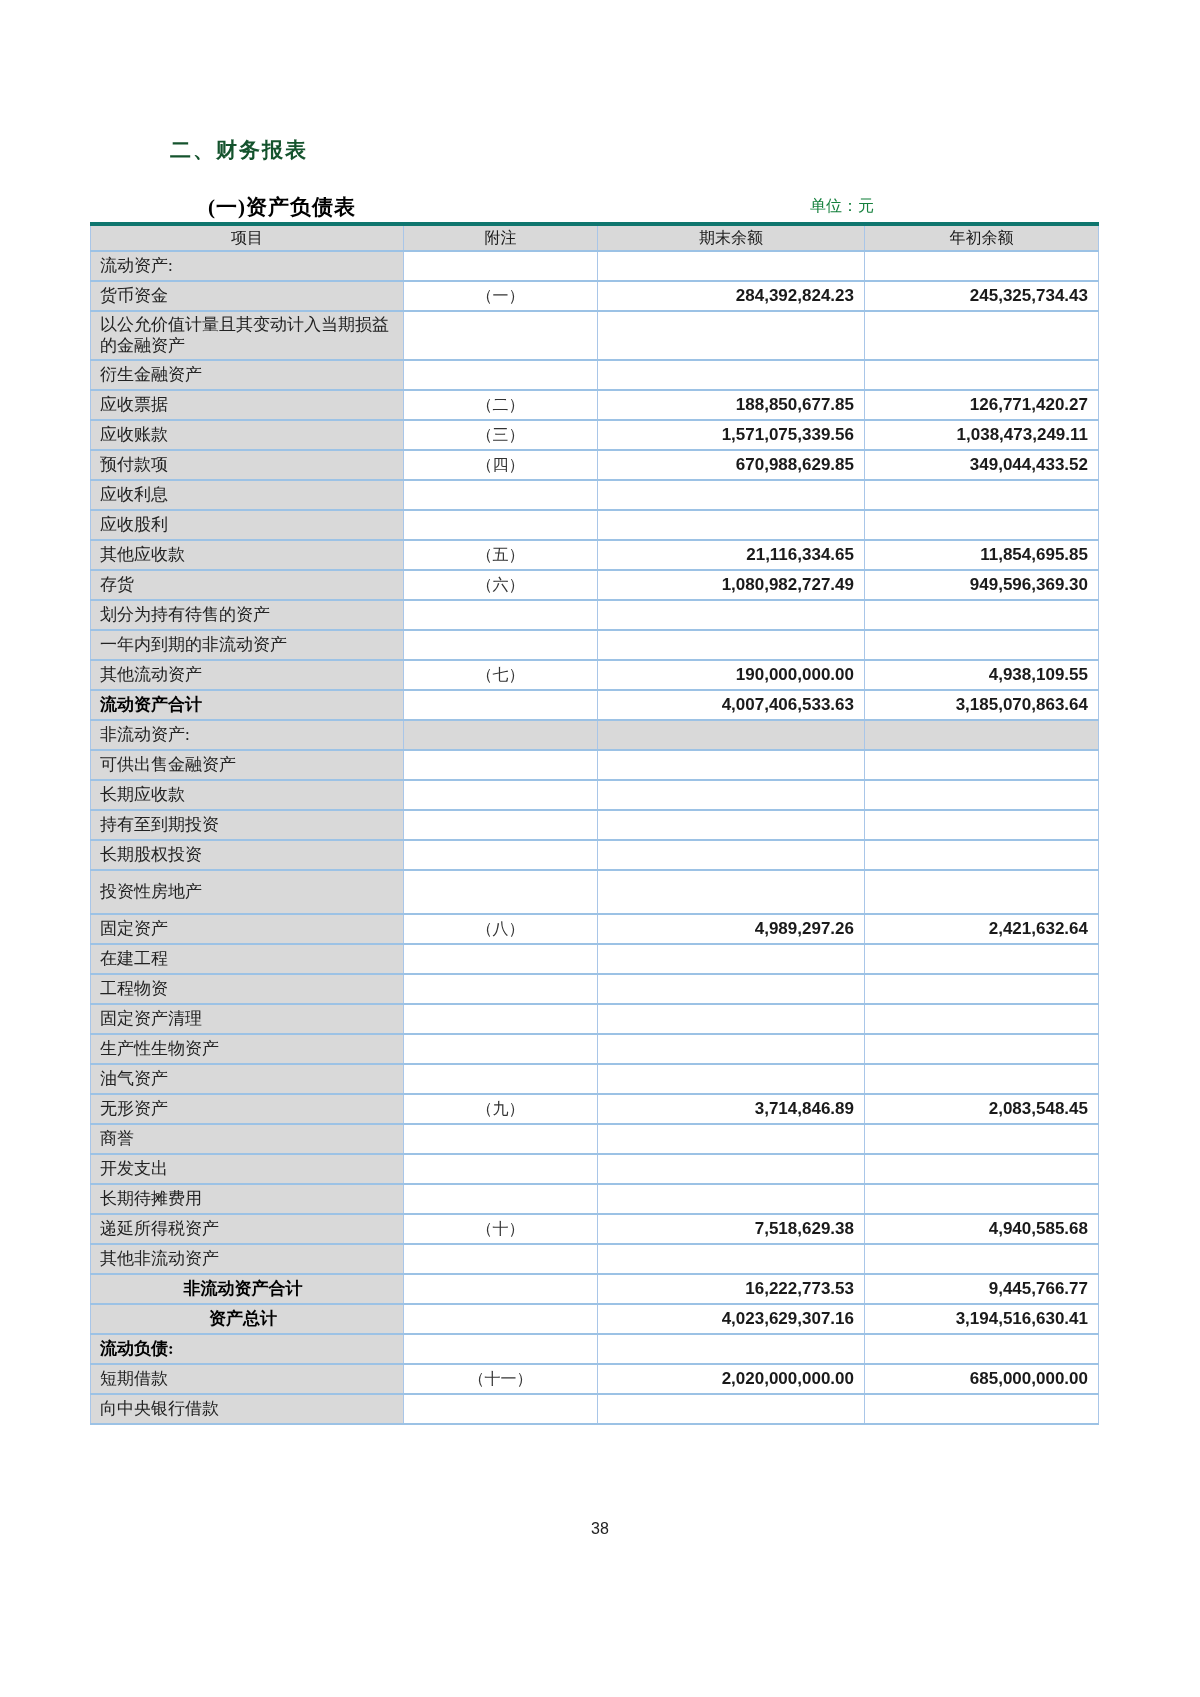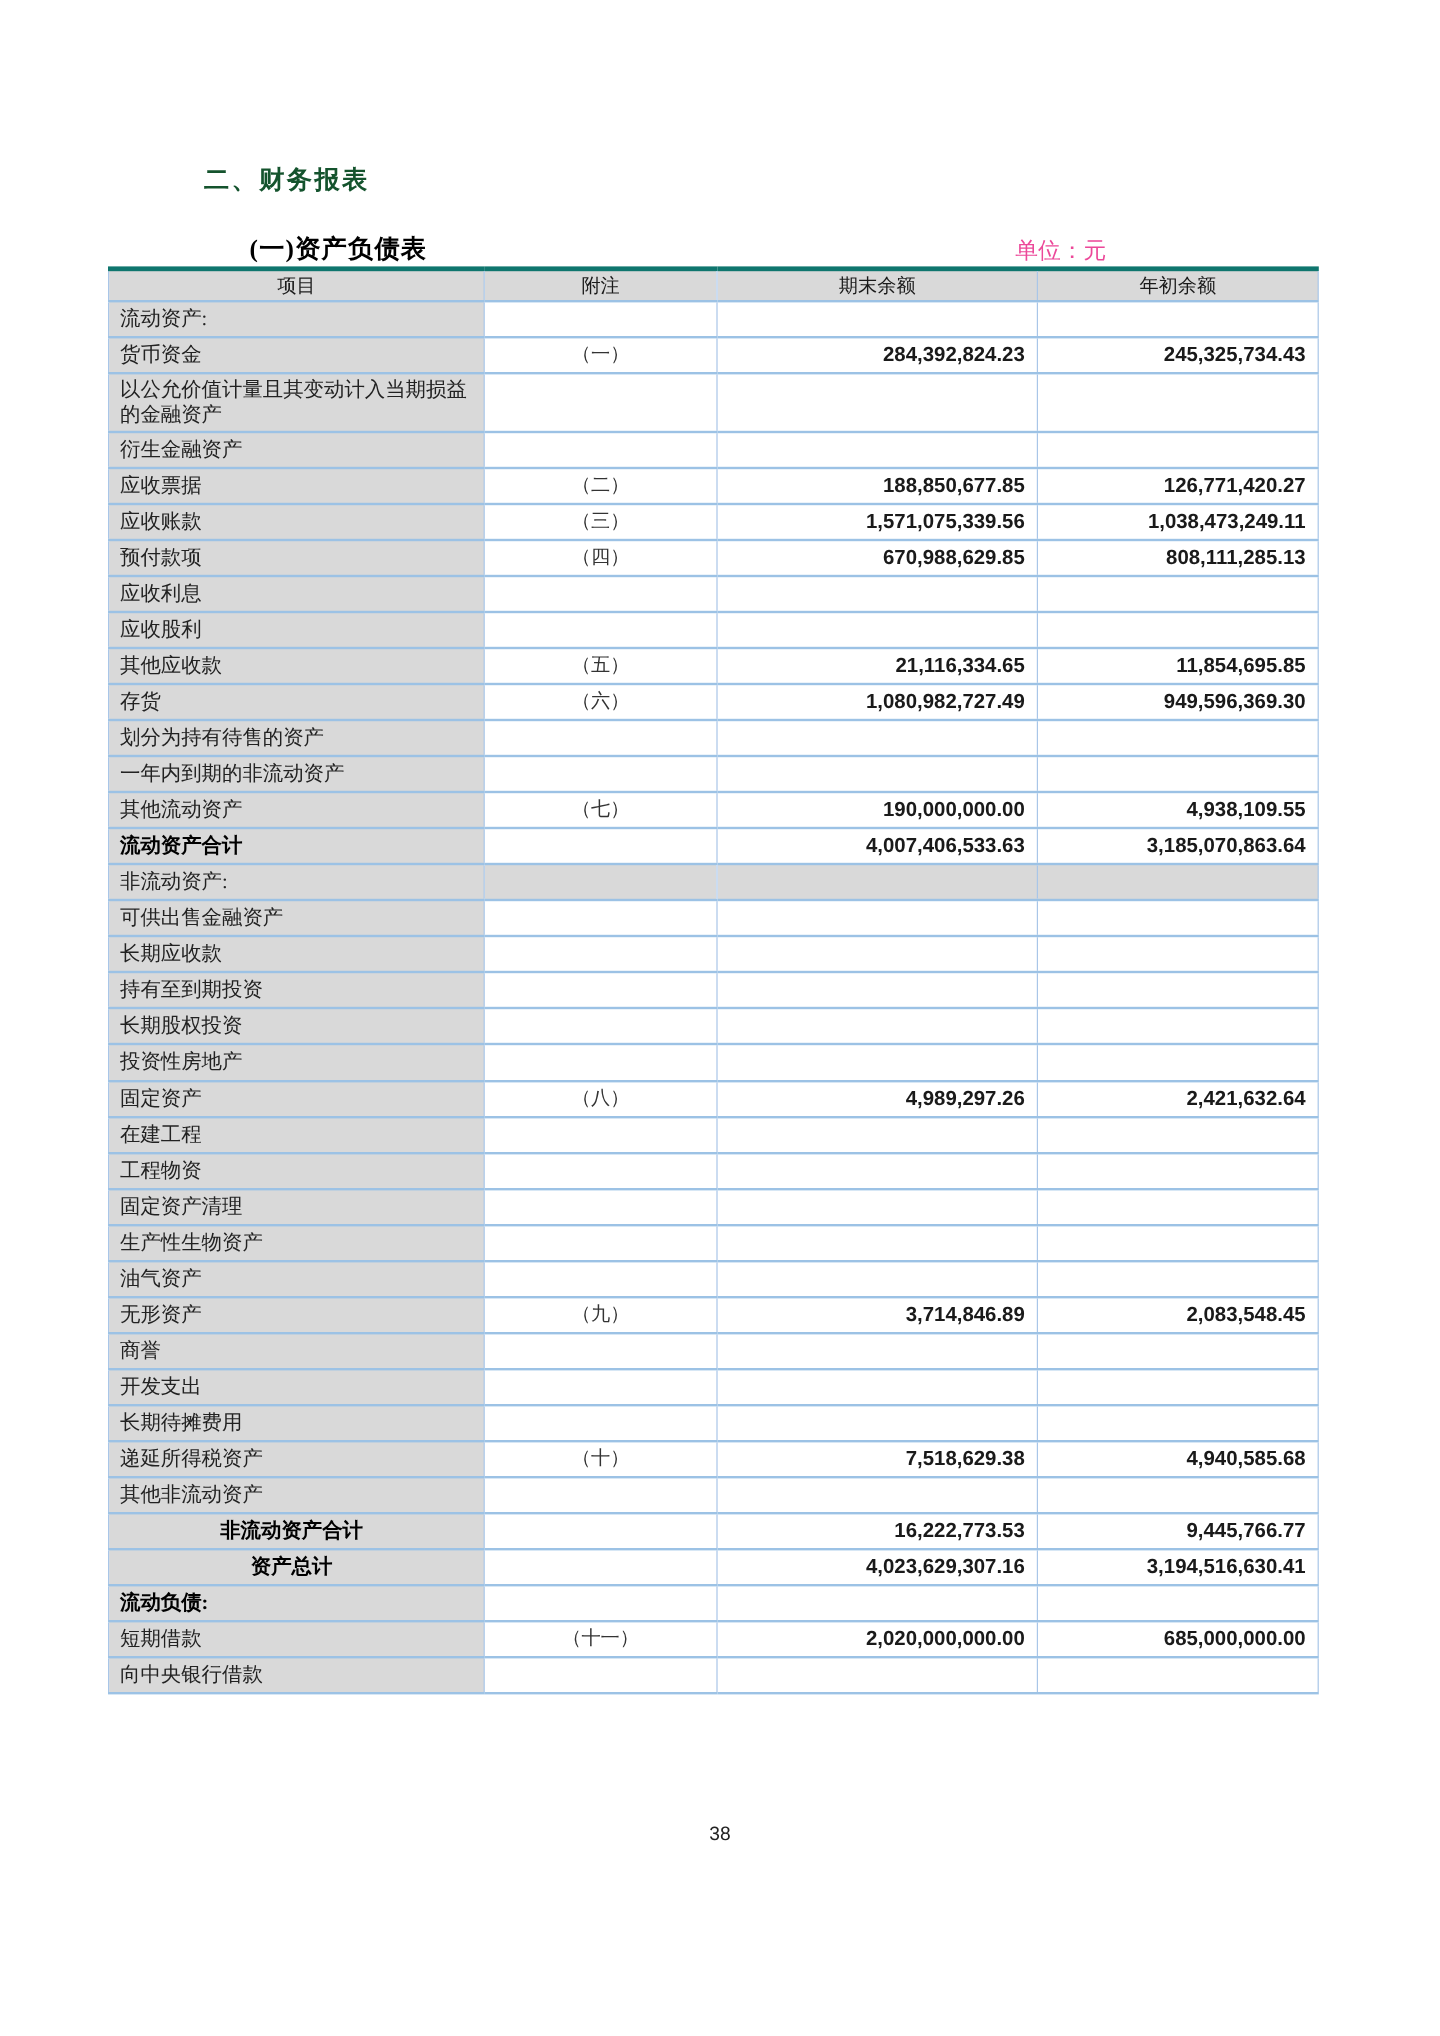--- a/index.html
+++ b/index.html
@@ -28,23 +28,22 @@
     left: 168px; top: 193px;
     font-size: 21px;
     font-weight: bold;
     letter-spacing: 1px;
     color: #000;
     margin-left: 40px;
   }
   .unit-label {
     position: absolute;
     left: 810px; top: 196px;
-    font-size: 19px;
-    color: #ec4899;
-    margin-left: 36px;
+    font-size: 16px;
+    color: #15803d;
   }
   table.balance-sheet {
     position: absolute;
     left: 90px; top: 222px;
     width: 1008px;
     border-collapse: collapse;
     table-layout: fixed;
   }
   .balance-sheet th, .balance-sheet td {
     border-left: 1px solid #a9c6e8;
@@ -58,21 +57,21 @@
     height: 22px;
     background: #d9d9d9;
     font-weight: normal;
     font-size: 16px;
     text-align: center;
     padding: 1px 4px;
     border-top: 4px solid #0f766e;
   }
   .balance-sheet tbody tr { height: 30px; }
   .balance-sheet tbody tr.row-tall { height: 46px; }
-  .balance-sheet tbody tr.row-mid { height: 31px; margin-left: 39px; }
+  .balance-sheet tbody tr.row-mid { height: 44px; margin-left: 39px; }
   .balance-sheet tbody td {
     font-size: 17px;
     padding: 2px 8px;
     line-height: 1.25;
     vertical-align: middle;
   }
   .balance-sheet td.item {
     background: #d9d9d9;
     text-align: left;
     padding-left: 9px;
@@ -169,21 +168,21 @@
         <tr>
           <td class="item">应收账款</td>
           <td class="note">（三）</td>
           <td class="num">1,571,075,339.56</td>
           <td class="num">1,038,473,249.11</td>
         </tr>
         <tr>
           <td class="item">预付款项</td>
           <td class="note">（四）</td>
           <td class="num">670,988,629.85</td>
-          <td class="num">808,111,285.13</td>
+          <td class="num">349,044,433.52</td>
         </tr>
         <tr>
           <td class="item">应收利息</td>
           <td class="note"></td>
           <td class="num"></td>
           <td class="num"></td>
         </tr>
         <tr>
           <td class="item">应收股利</td>
           <td class="note"></td>

